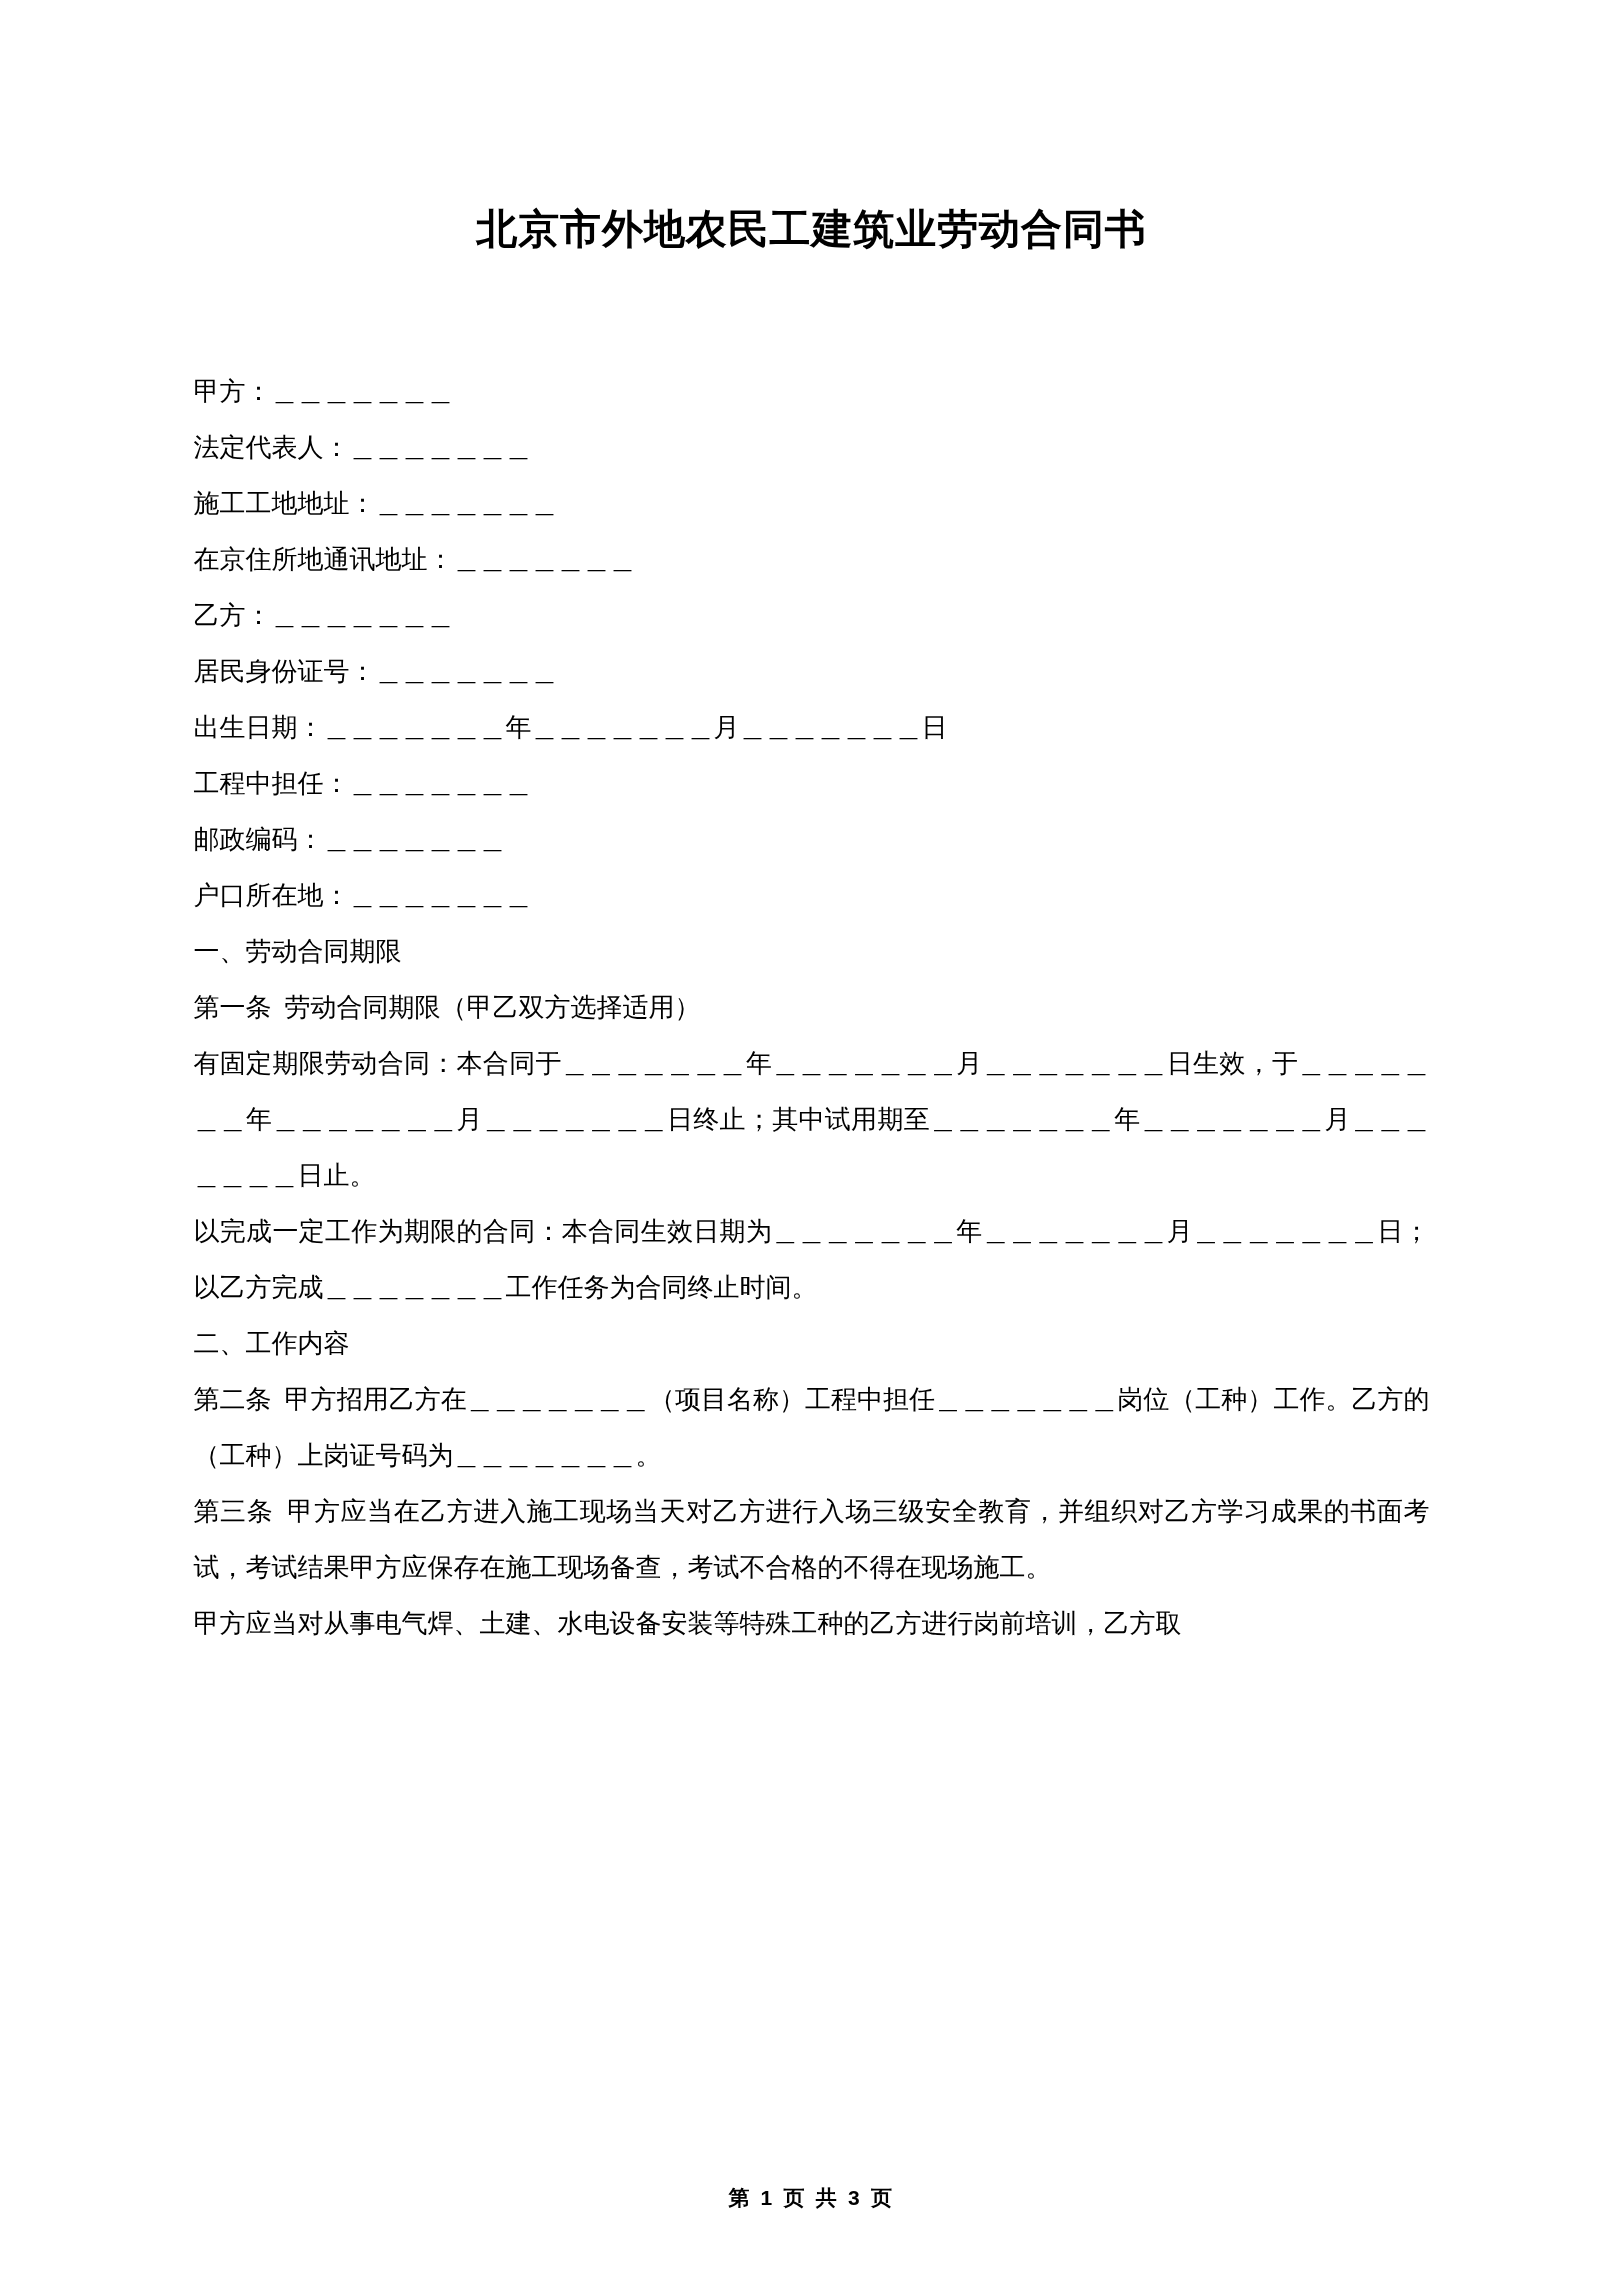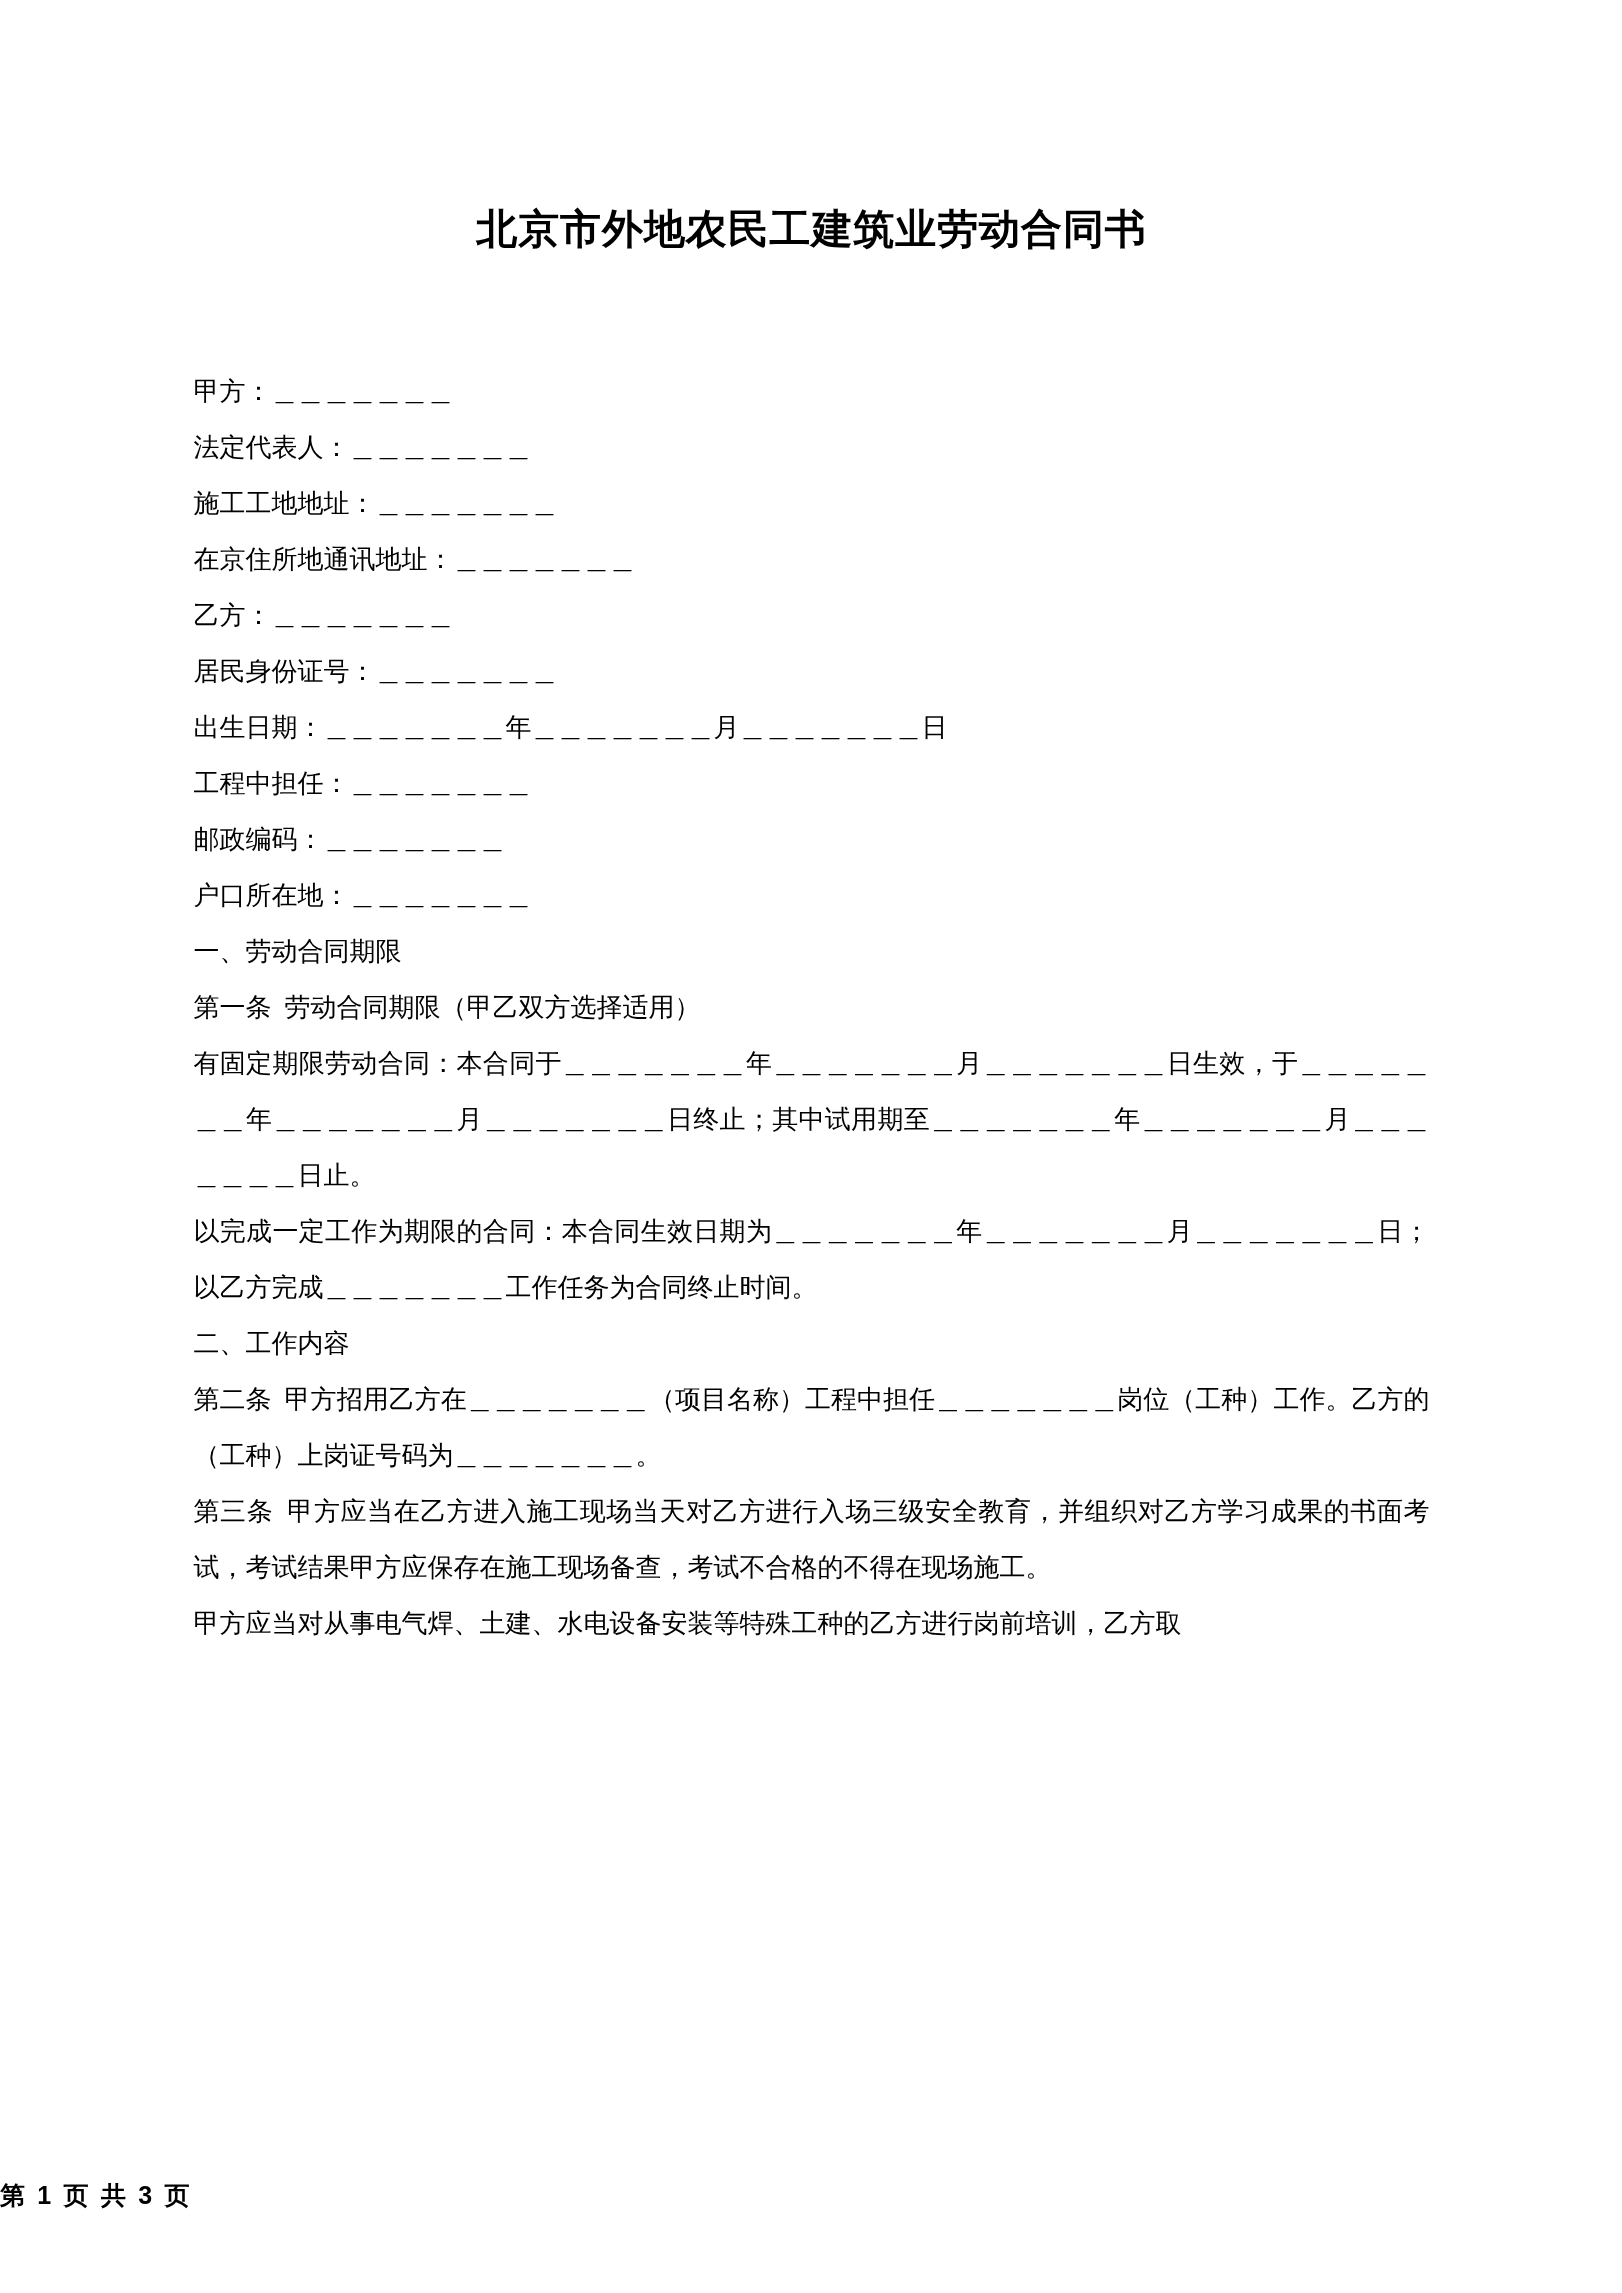--- a/index.html
+++ b/index.html
@@ -45,24 +45,24 @@
     word-break: break-all;
   }
   .line.just {
     text-align: justify;
   }
   .footer {
     position: absolute;
     left: 0;
     right: 0;
     bottom: 98px;
-    text-align: left;
+    text-align: center;
     font-family: "Liberation Sans", "DejaVu Sans", sans-serif;
     font-weight: bold;
-    font-size: 25px;
+    font-size: 21px;
     letter-spacing: 2.7px;
     margin-top: 26px;
   }
 </style>
 </head>
 <body>
 
 <div class="page">
 
   <h1 class="doc-title">北京市外地农民工建筑业劳动合同书</h1>

